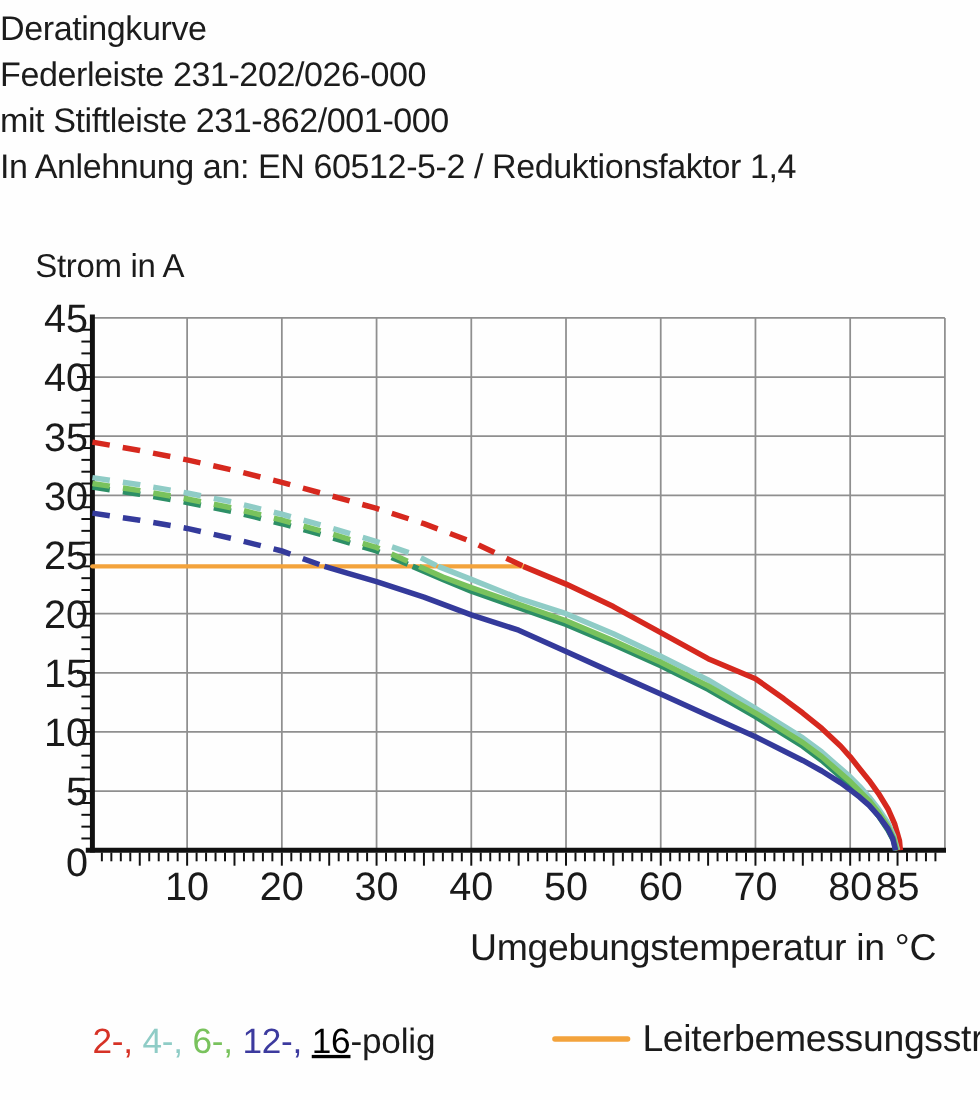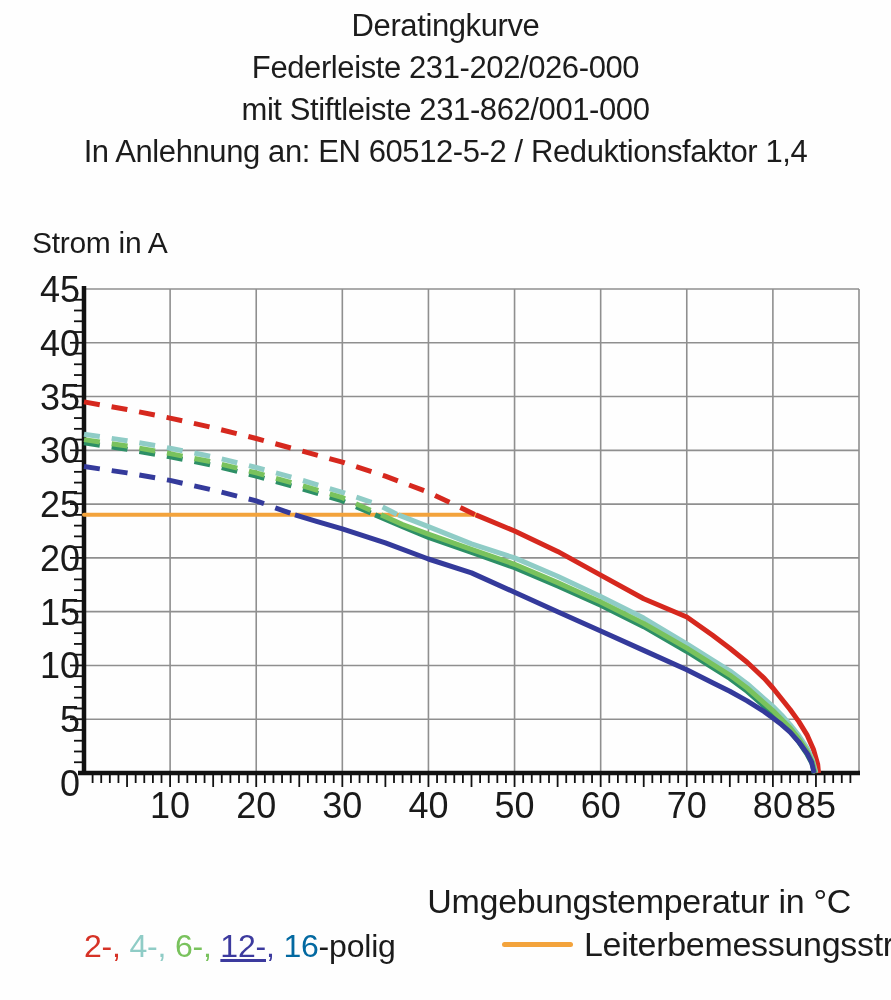--- a/index.html
+++ b/index.html
@@ -1,28 +1,28 @@
 <!DOCTYPE html>
 <html><head>
 <meta charset="utf-8">
 <style>
   html,body{margin:0;padding:0;background:#ffffff;}
   .page{
     position:relative;width:891px;height:1000px;background:#fefefe;
     font-family:"Liberation Sans",sans-serif;color:#1b1b1b;overflow:hidden;
   }
   .titles{
-    position:absolute;top:5px;left:0;width:891px;text-align:center;
+    position:absolute;top:5px;left:0;width:891px;
     font-size:31px;line-height:42px;letter-spacing:-0.4px;color:#1c1c1c;
   }
   .y-axis-title{
     position:absolute;left:32px;top:226px;font-size:30px;letter-spacing:-0.3px;
   }
   .x-axis-title{
-    position:absolute;right:40px;top:843px;font-size:34px;letter-spacing:-0.3px;margin-top:39px;
+    position:absolute;right:40px;top:843px;font-size:34px;letter-spacing:-0.3px;
   }
   #chart-svg{position:absolute;left:0;top:0;}
   .legend-poles{
     position:absolute;left:84px;top:928px;font-size:32px;letter-spacing:-0.2px;
     white-space:nowrap;color:#1b1b1b;
   }
   .legend-rated{
     position:absolute;left:502px;top:925px;display:flex;align-items:center;
     font-size:34px;letter-spacing:-0.3px;
   }
@@ -236,20 +236,20 @@
         <text x="514.5555555555555" y="818" text-anchor="middle" font-size="36" class="tick-label">50</text>
         <text x="600.6666666666666" y="818" text-anchor="middle" font-size="36" class="tick-label">60</text>
         <text x="686.7777777777778" y="818" text-anchor="middle" font-size="36" class="tick-label">70</text>
         <text x="772.8888888888889" y="818" text-anchor="middle" font-size="36" class="tick-label">80</text>
         <text x="815.9444444444445" y="818" text-anchor="middle" font-size="36" class="tick-label">85</text>
       </g>
     </svg>
 
   <div class="x-axis-title">Umgebungstemperatur in °C</div>
 
-  <div class="legend-poles"><span style="color: rgb(214, 50, 38);">2-,</span> <span style="color: rgb(143, 204, 198);">4-,</span> <span style="color: rgb(121, 194, 93);">6-,</span> <span style="color: rgb(60, 58, 158); text-decoration: underline;">12-,</span> <span style="color: #0369a1;">16</span><span>-polig</span></div>
+  <div class="legend-poles"><span style="color: rgb(214, 50, 38);">2-,</span> <span style="color: rgb(143, 204, 198);">4-,</span> <span style="color: rgb(121, 194, 93);">6-,</span> <span style="color: rgb(60, 58, 158);">12-,</span> <span style="color: #000000; text-decoration: underline;">16</span><span>-polig</span></div>
 
   <div class="legend-rated">
     <span class="swatch" style="background: rgb(243, 163, 60);"></span>
     <span>Leiterbemessungsstrom</span>
   </div>
 
 </div>
 
 </body></html>

